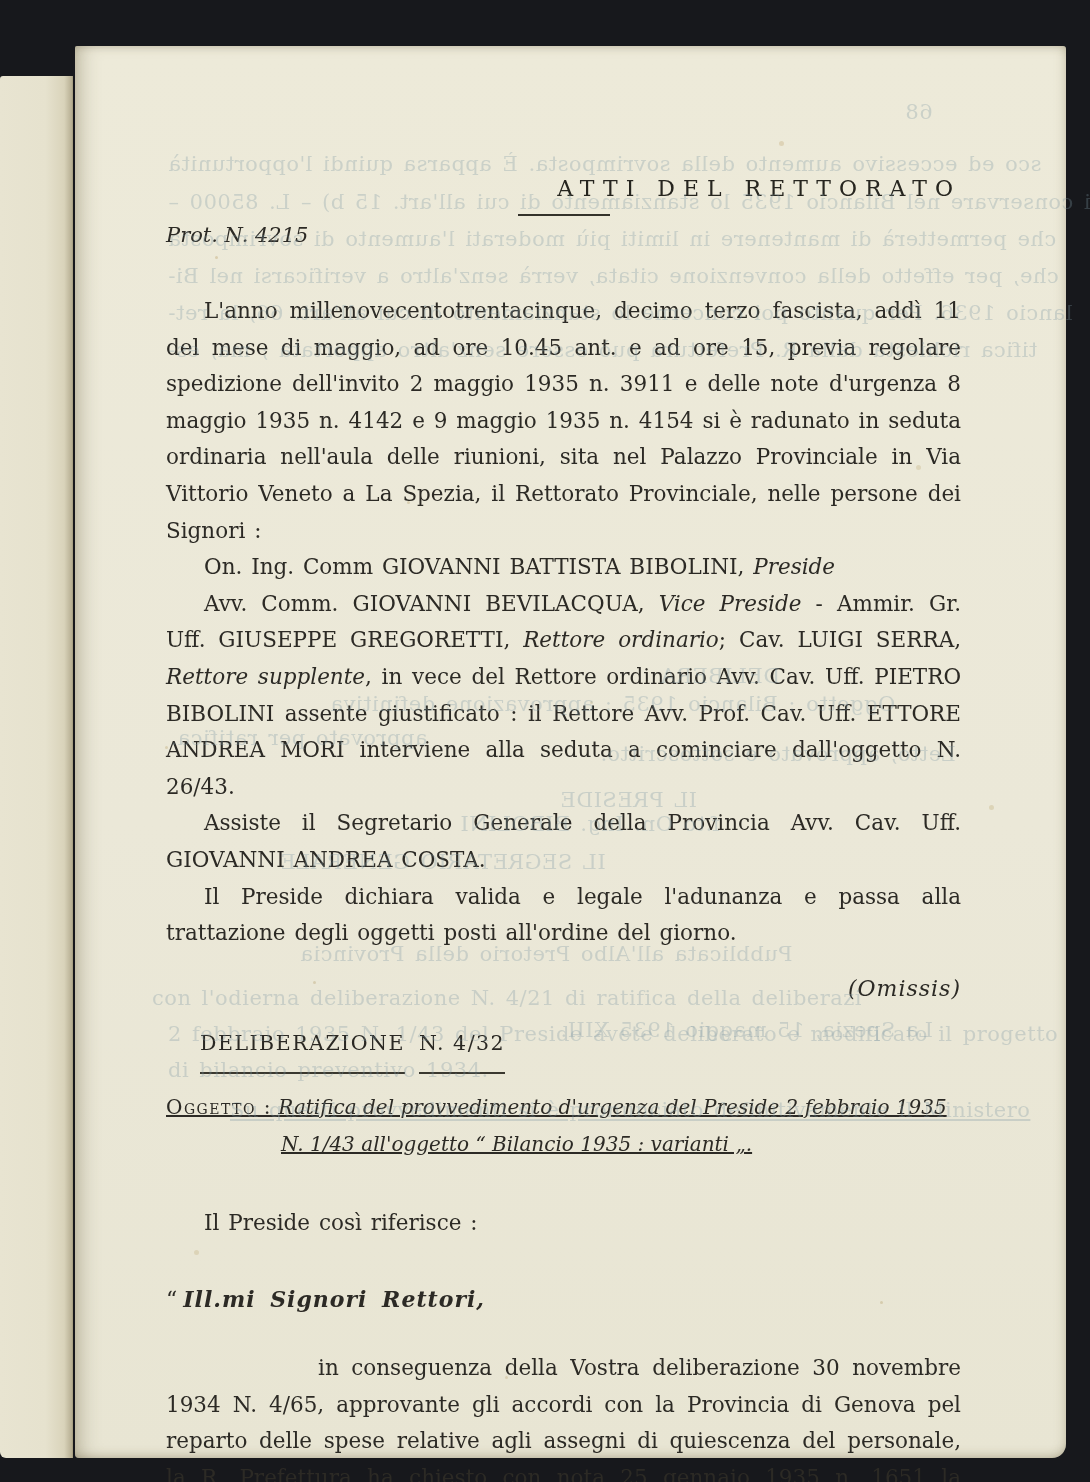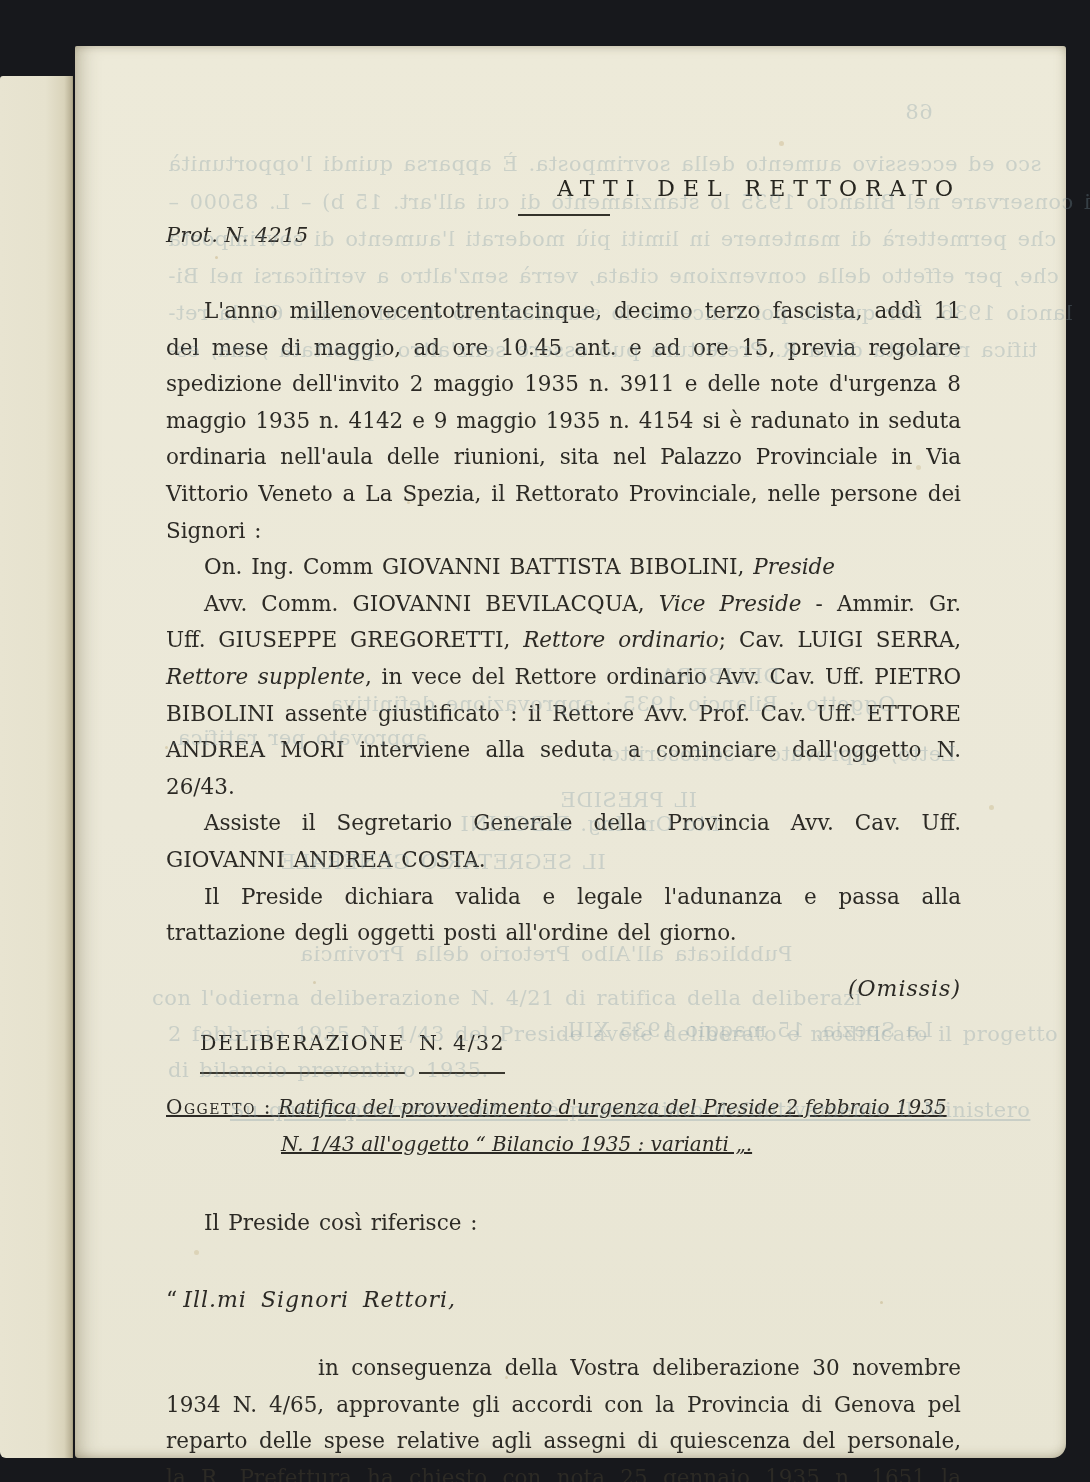--- a/index.html
+++ b/index.html
@@ -59,21 +59,21 @@
   .it{font-style:italic;}
   .omissis{font-size:22px; font-style:italic; text-align:right; margin-top:24px; letter-spacing:1px;}
   .delib{margin-top:30px; margin-left:34px; font-size:20.5px; letter-spacing:1.5px; color:#2a2823;}
   .delib .u{border-bottom:2px solid #3a382f; padding-bottom:17px;}
   .delib .num{margin-left:14px;}
   .subject{margin-top:34px; font-size:20px; line-height:37px;text-decoration:underline;}
   .subject .sc{font-variant:small-caps; letter-spacing:1.5px; font-style:normal;}
   .subject-line2{margin-left:115px;}
   .intro{margin-top:42px;}
   .salutation{margin-top:40px; font-size:22px; line-height:37px;}
-  .salutation .it{letter-spacing:1px; word-spacing:6px; margin-left:6px;}
+  .salutation .it{letter-spacing:1px; word-spacing:6px; margin-left:6px;font-weight:bold;}
   .bigindent{margin-top:32px; text-indent:152px;}
   
   .ghost-layer{position:absolute; inset:0; pointer-events:none;}
   .ghost{
     position:absolute; white-space:nowrap;
     font-size:21px; color:var(--ghost-ink); opacity:.30;
     filter:blur(.5px); letter-spacing:.5px; word-spacing:3px;
   }
   .ghost.mir{transform:scaleX(-1);}
 </style>
@@ -133,17 +133,17 @@
       <span class="ghost mir" style="left: 330px; top: 692px;">Oggetto : Bilancio 1935 : approvazione definitiva</span>
       <span class="ghost mir" style="left: 170px; top: 726px;">approvato per ratifica.</span>
       <span class="ghost mir" style="left: 600px; top: 742px;">Letto, approvato e sottoscritto.</span>
       <span class="ghost mir" style="left: 560px; top: 788px;">IL PRESIDE</span>
       <span class="ghost mir" style="left: 460px; top: 812px;">f.to On. Ing. BIBOLINI</span>
       <span class="ghost mir" style="left: 280px; top: 850px;">IL SEGRETARIO GENERALE</span>
       <span class="ghost mir" style="left: 300px; top: 942px;">Pubblicata all'Albo Pretorio della Provincia</span>
       <span class="ghost" style="left: 152px; top: 986px;">con l'odierna deliberazione N. 4/21 di ratifica della deliberazi</span>
       <span class="ghost mir" style="left: 560px; top: 1018px;">La Spezia, 15 maggio 1935 XIII.</span>
       <span class="ghost" style="left: 168px; top: 1022px;">2 febbraio 1935 N. 1/43 del Preside avete deliberato e modificato il progetto</span>
-      <span class="ghost" style="left: 168px; top: 1058px;">di bilancio preventivo 1935.</span>
+      <span class="ghost" style="left: 168px; top: 1058px;">di bilancio preventivo 1934.</span>
       <span class="ghost" style="left: 230px; top: 1098px; text-decoration: underline;">Su questi provvedimenti si è pronunciato definitivamente il Ministero</span>
     </div>
 
 </div>
 
 </body></html>

